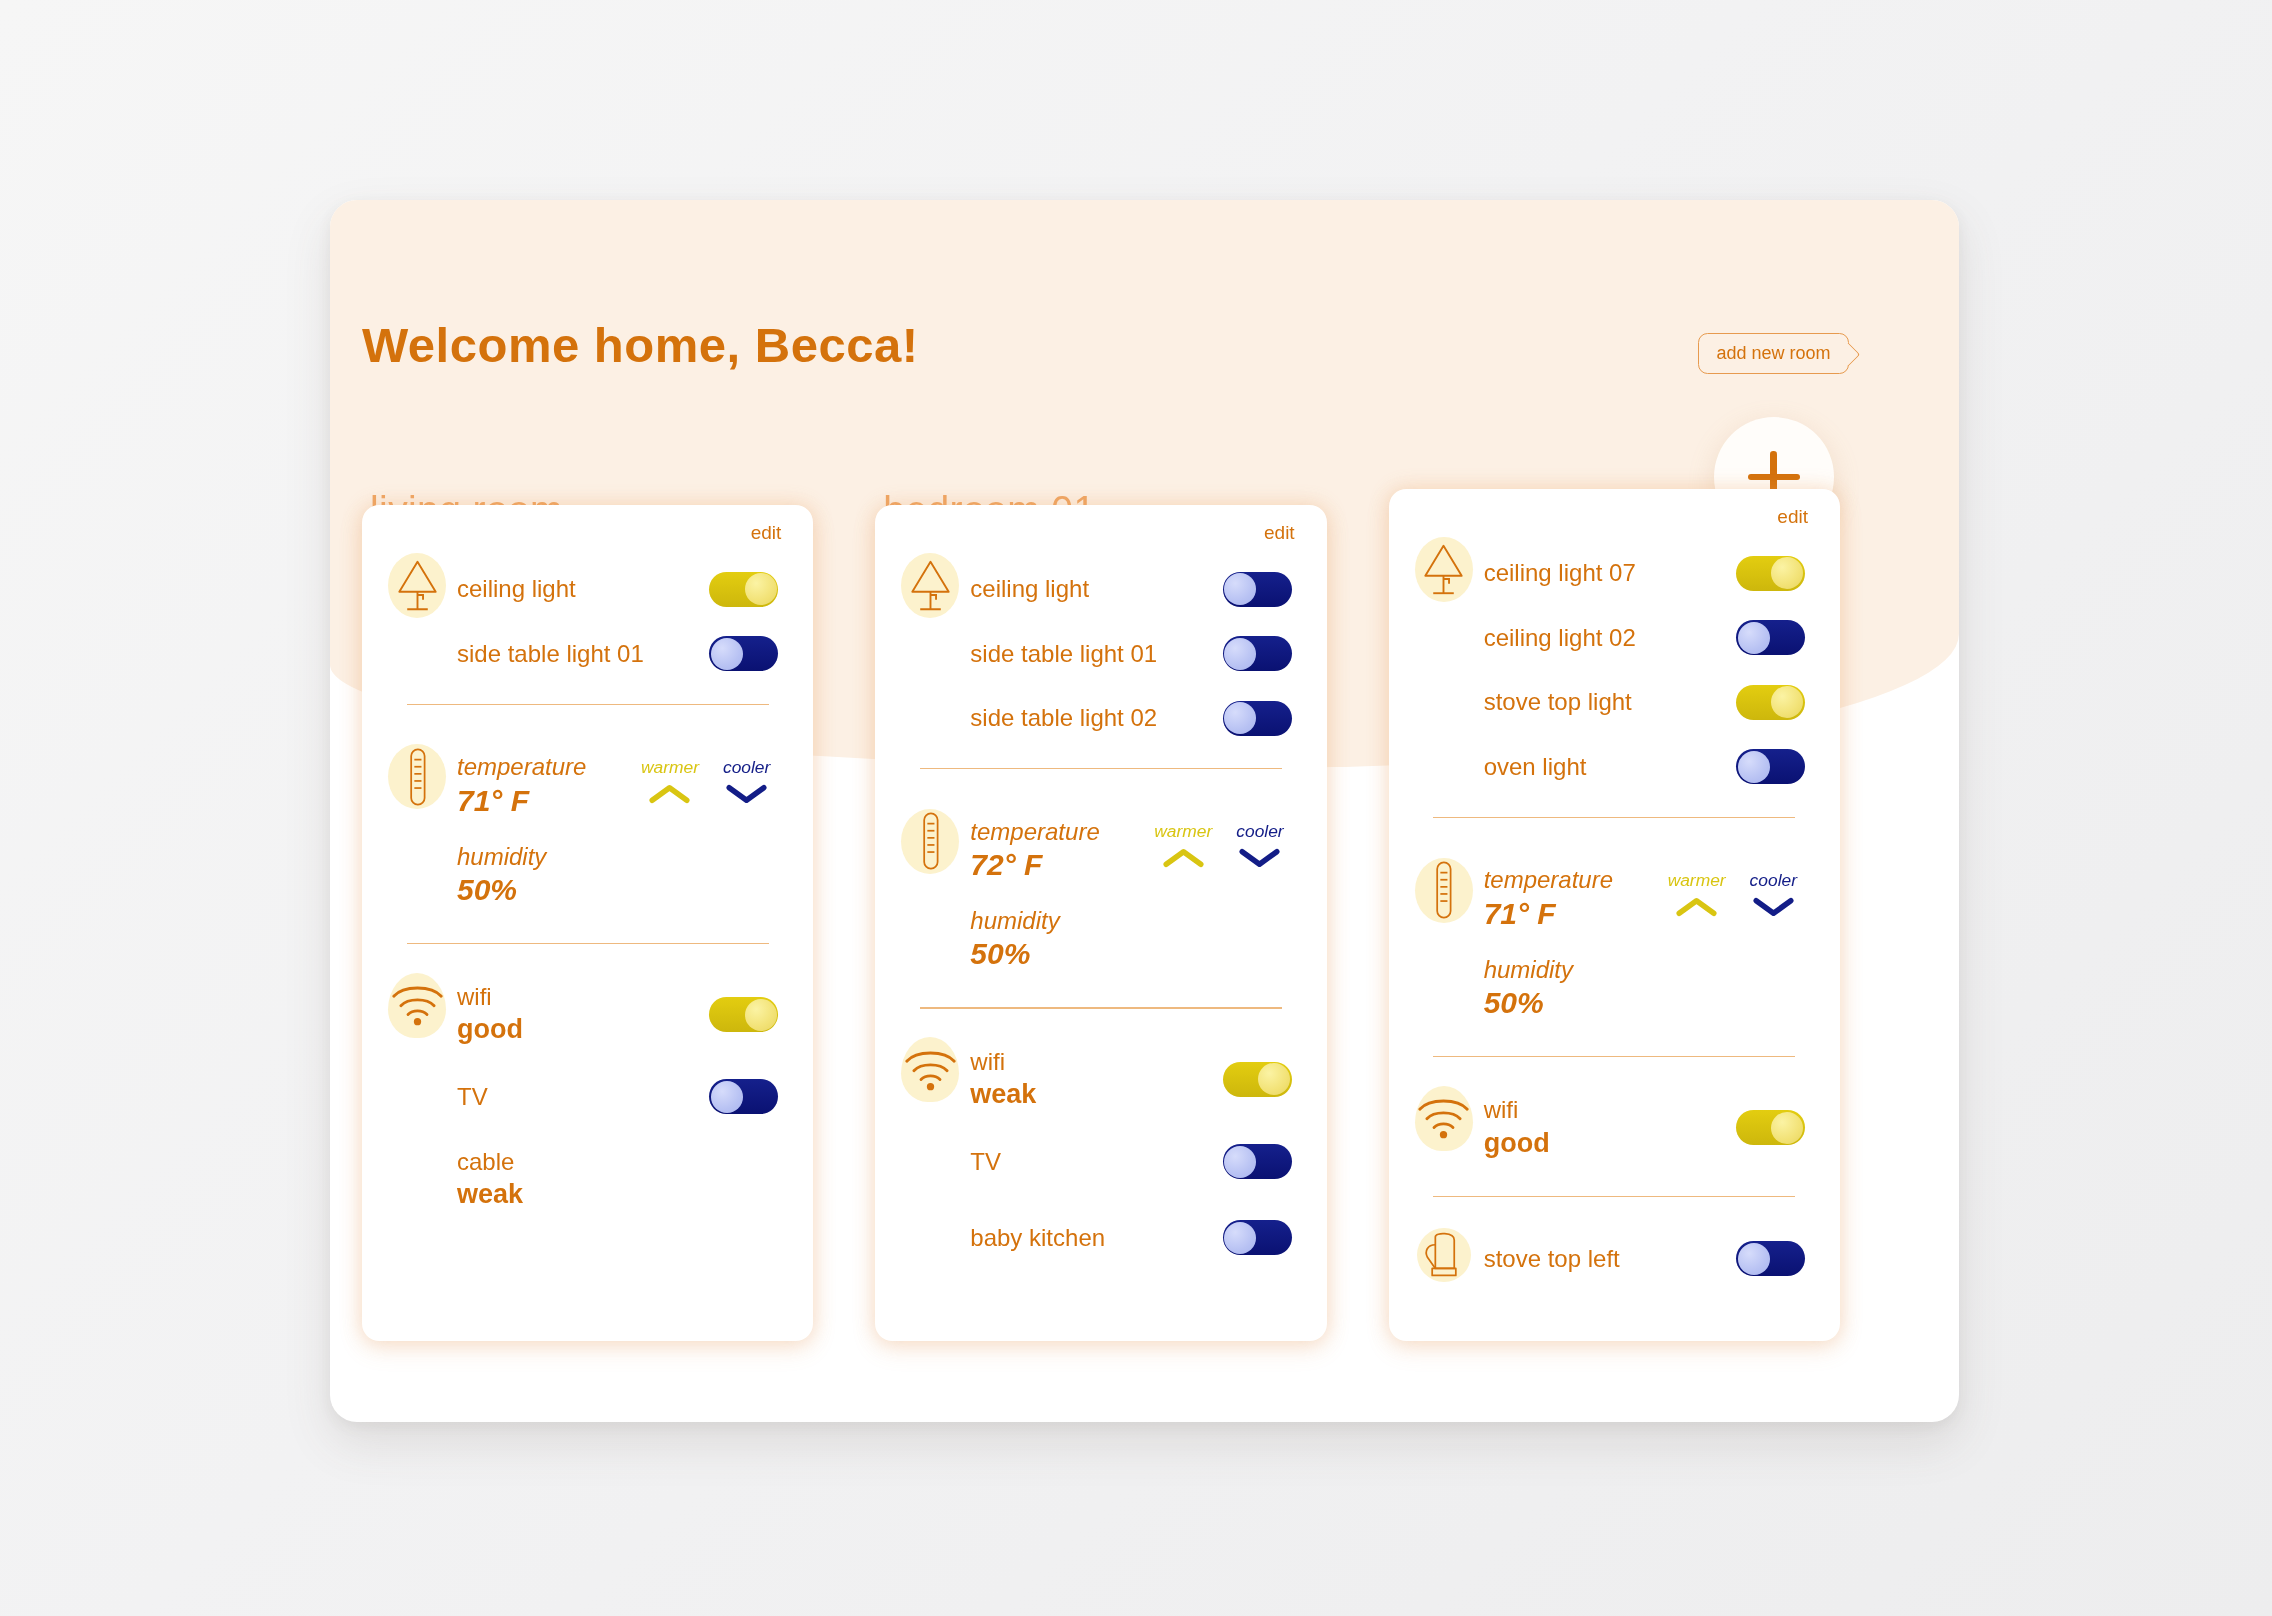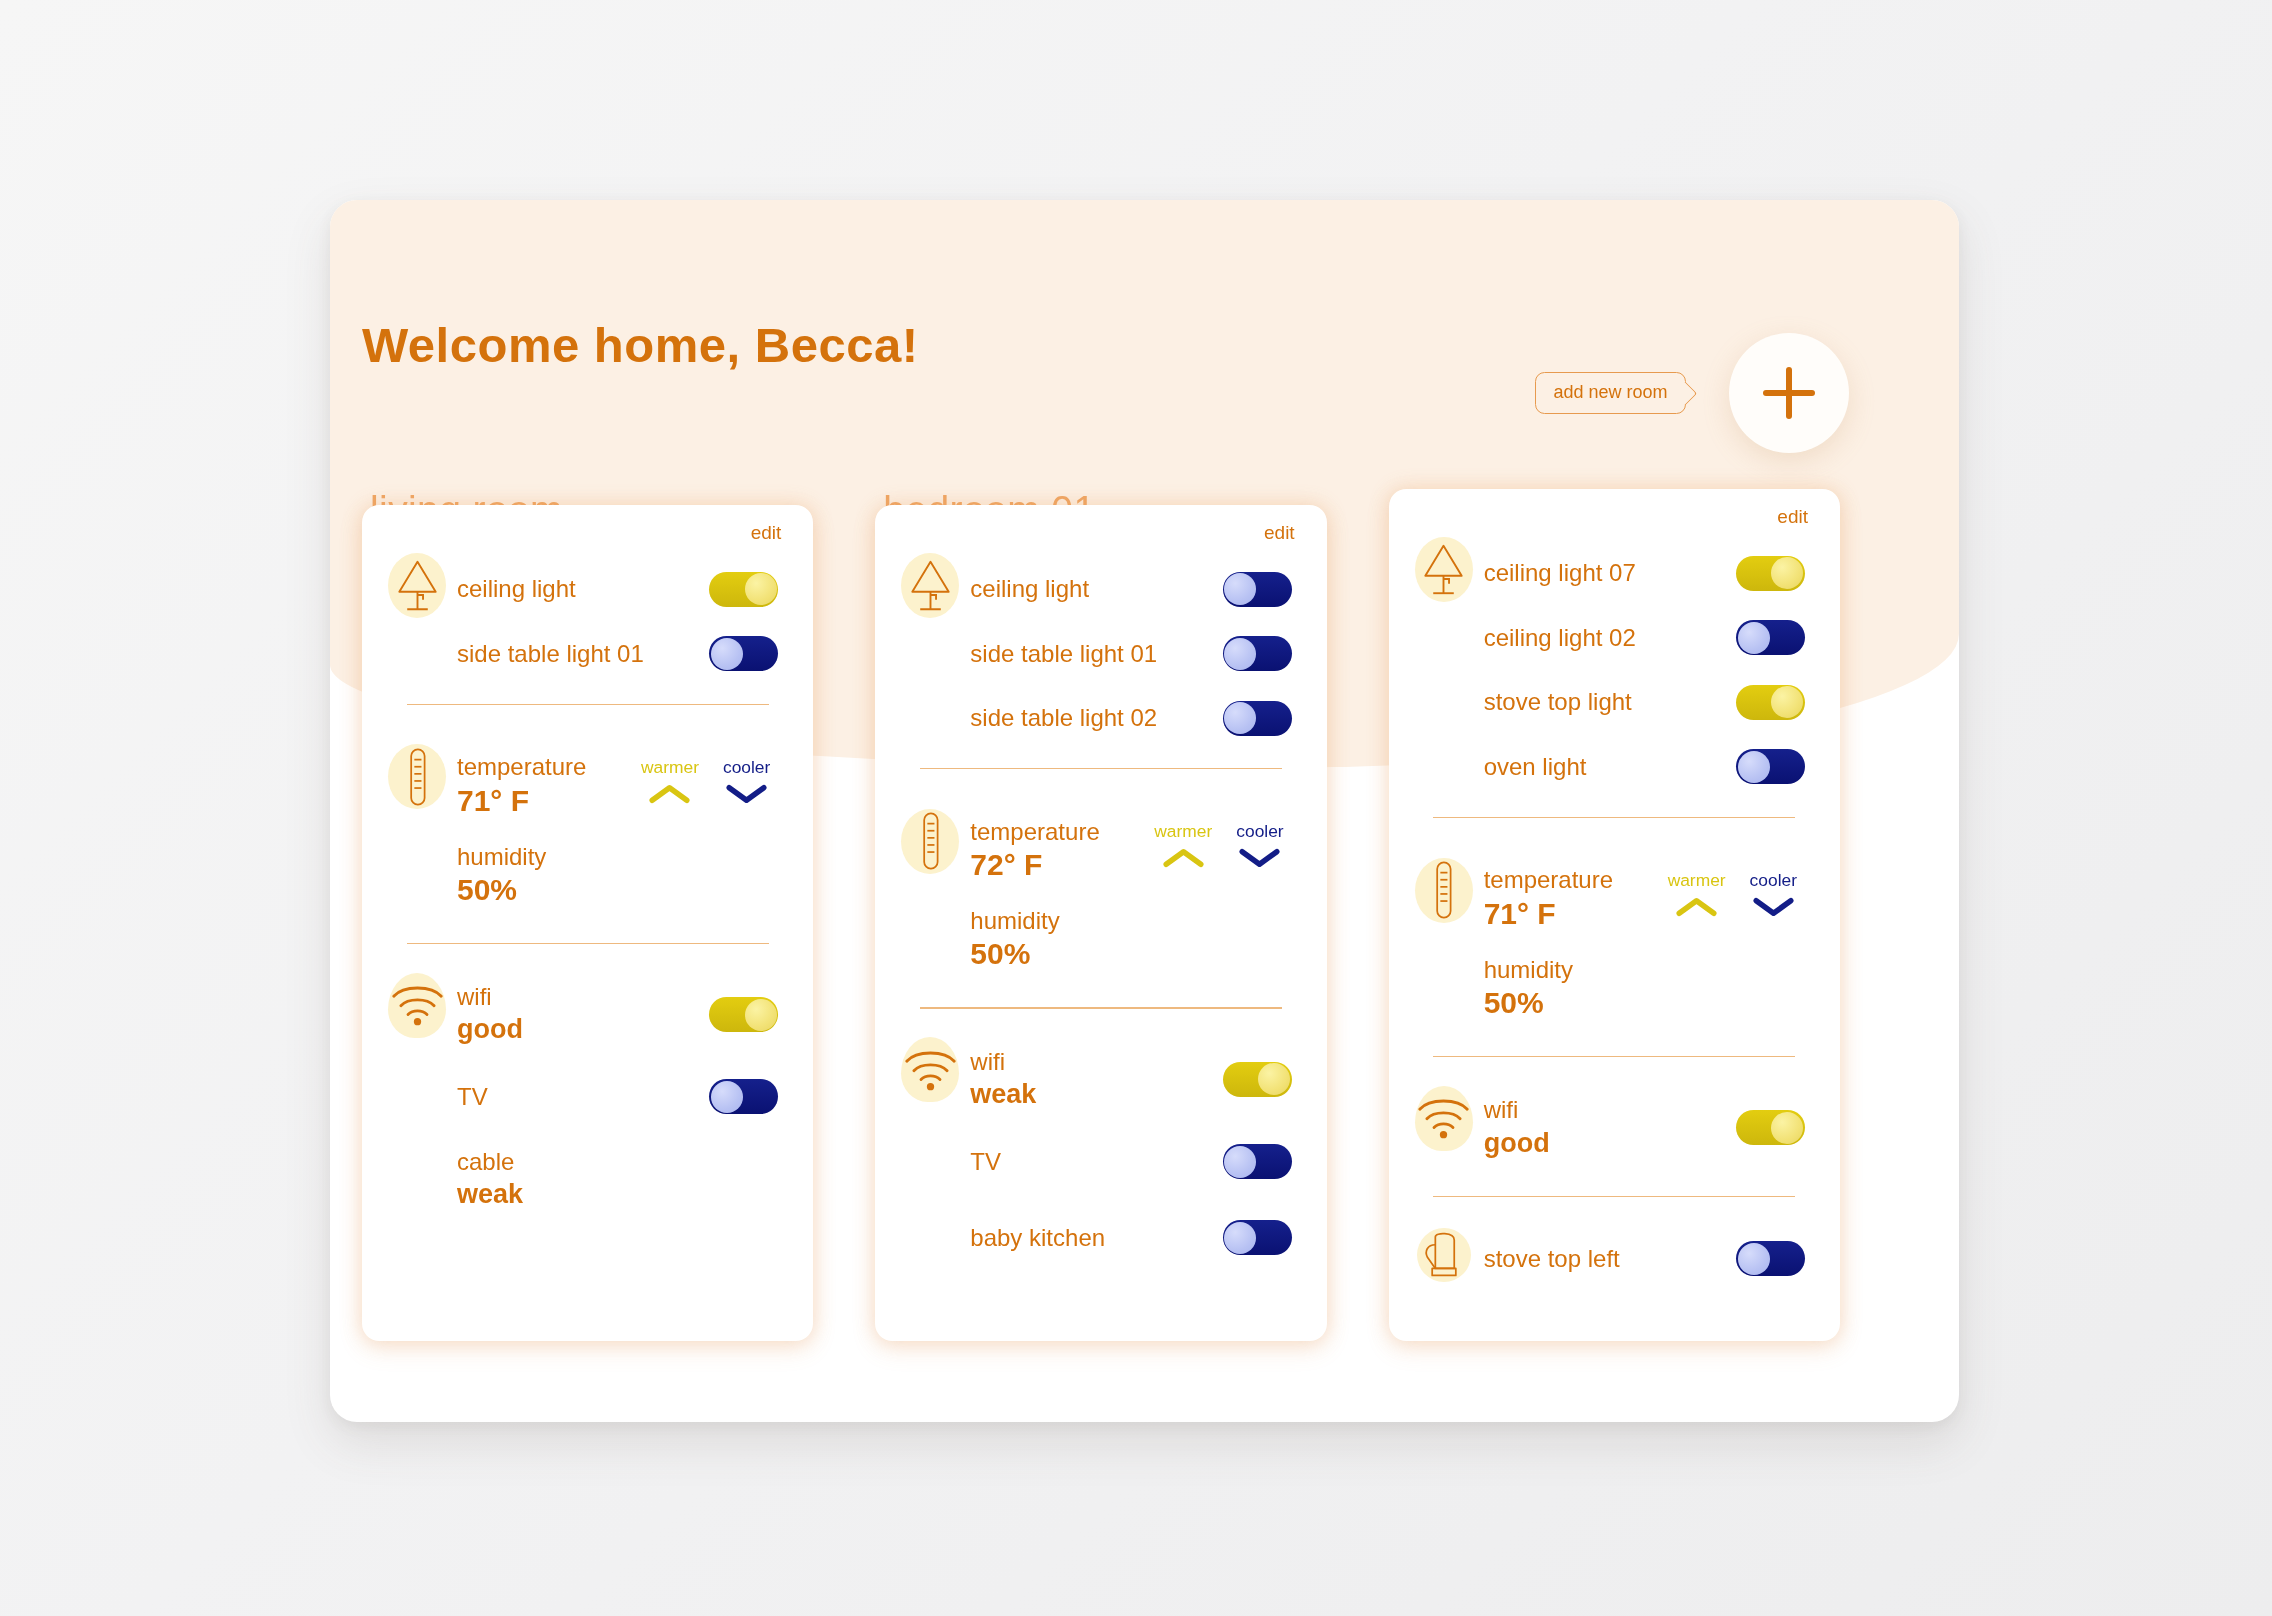--- a/index.html
+++ b/index.html
@@ -63,20 +63,21 @@
     white-space: nowrap;
   }
 
   .add-room-wrap {
     position: absolute;
     right: 110px;
     top: 133px;
     display: flex;
     align-items: center;
     gap: 43px;
+    flex-direction: column;
   }
   .tooltip {
     position: relative;
     border: 1.3px solid #e79a4e;
     border-radius: 9.5px;
     padding: 8.7px 17.4px 9.5px 17.4px;
     background: transparent;
     color: #d4720c;
     font-size: 18px;
     white-space: nowrap;
@@ -239,21 +240,21 @@
   }
   .toggle.off {
     background: linear-gradient(180deg, #15208c 0%, #0a1172 100%);
   }
   .toggle.off .knob {
     left: 1.6px;
     background: radial-gradient(circle at 35% 32%, #d6dcfb 0%, #b8c2f3 60%, #a8b4ee 100%);
   }
 
   
-  .temp-block { padding-left: 60px; position: relative; padding-top: 6.3px; }
+  .temp-block { padding-left: 60px; position: relative; padding-top: 6.3px; font-style: italic; }
   .temp-top { display: flex; align-items: flex-start; }
   .temp-left { flex: 1; }
   .temp-ctrls { display: flex; gap: 24px; padding-top: 4.7px; padding-right: 8px; }
   .ctrl { text-align: center; cursor: pointer; }
   .ctrl-label { font-size: 17.4px; margin-bottom: 4.7px; display: block; }
   .ctrl.warmer .ctrl-label { color: #d9c512; }
   .ctrl.cooler .ctrl-label { color: #131d87; }
   .chev { display: block; margin: 0 auto; }
 
   .hum-block { margin-top: 24px; }

